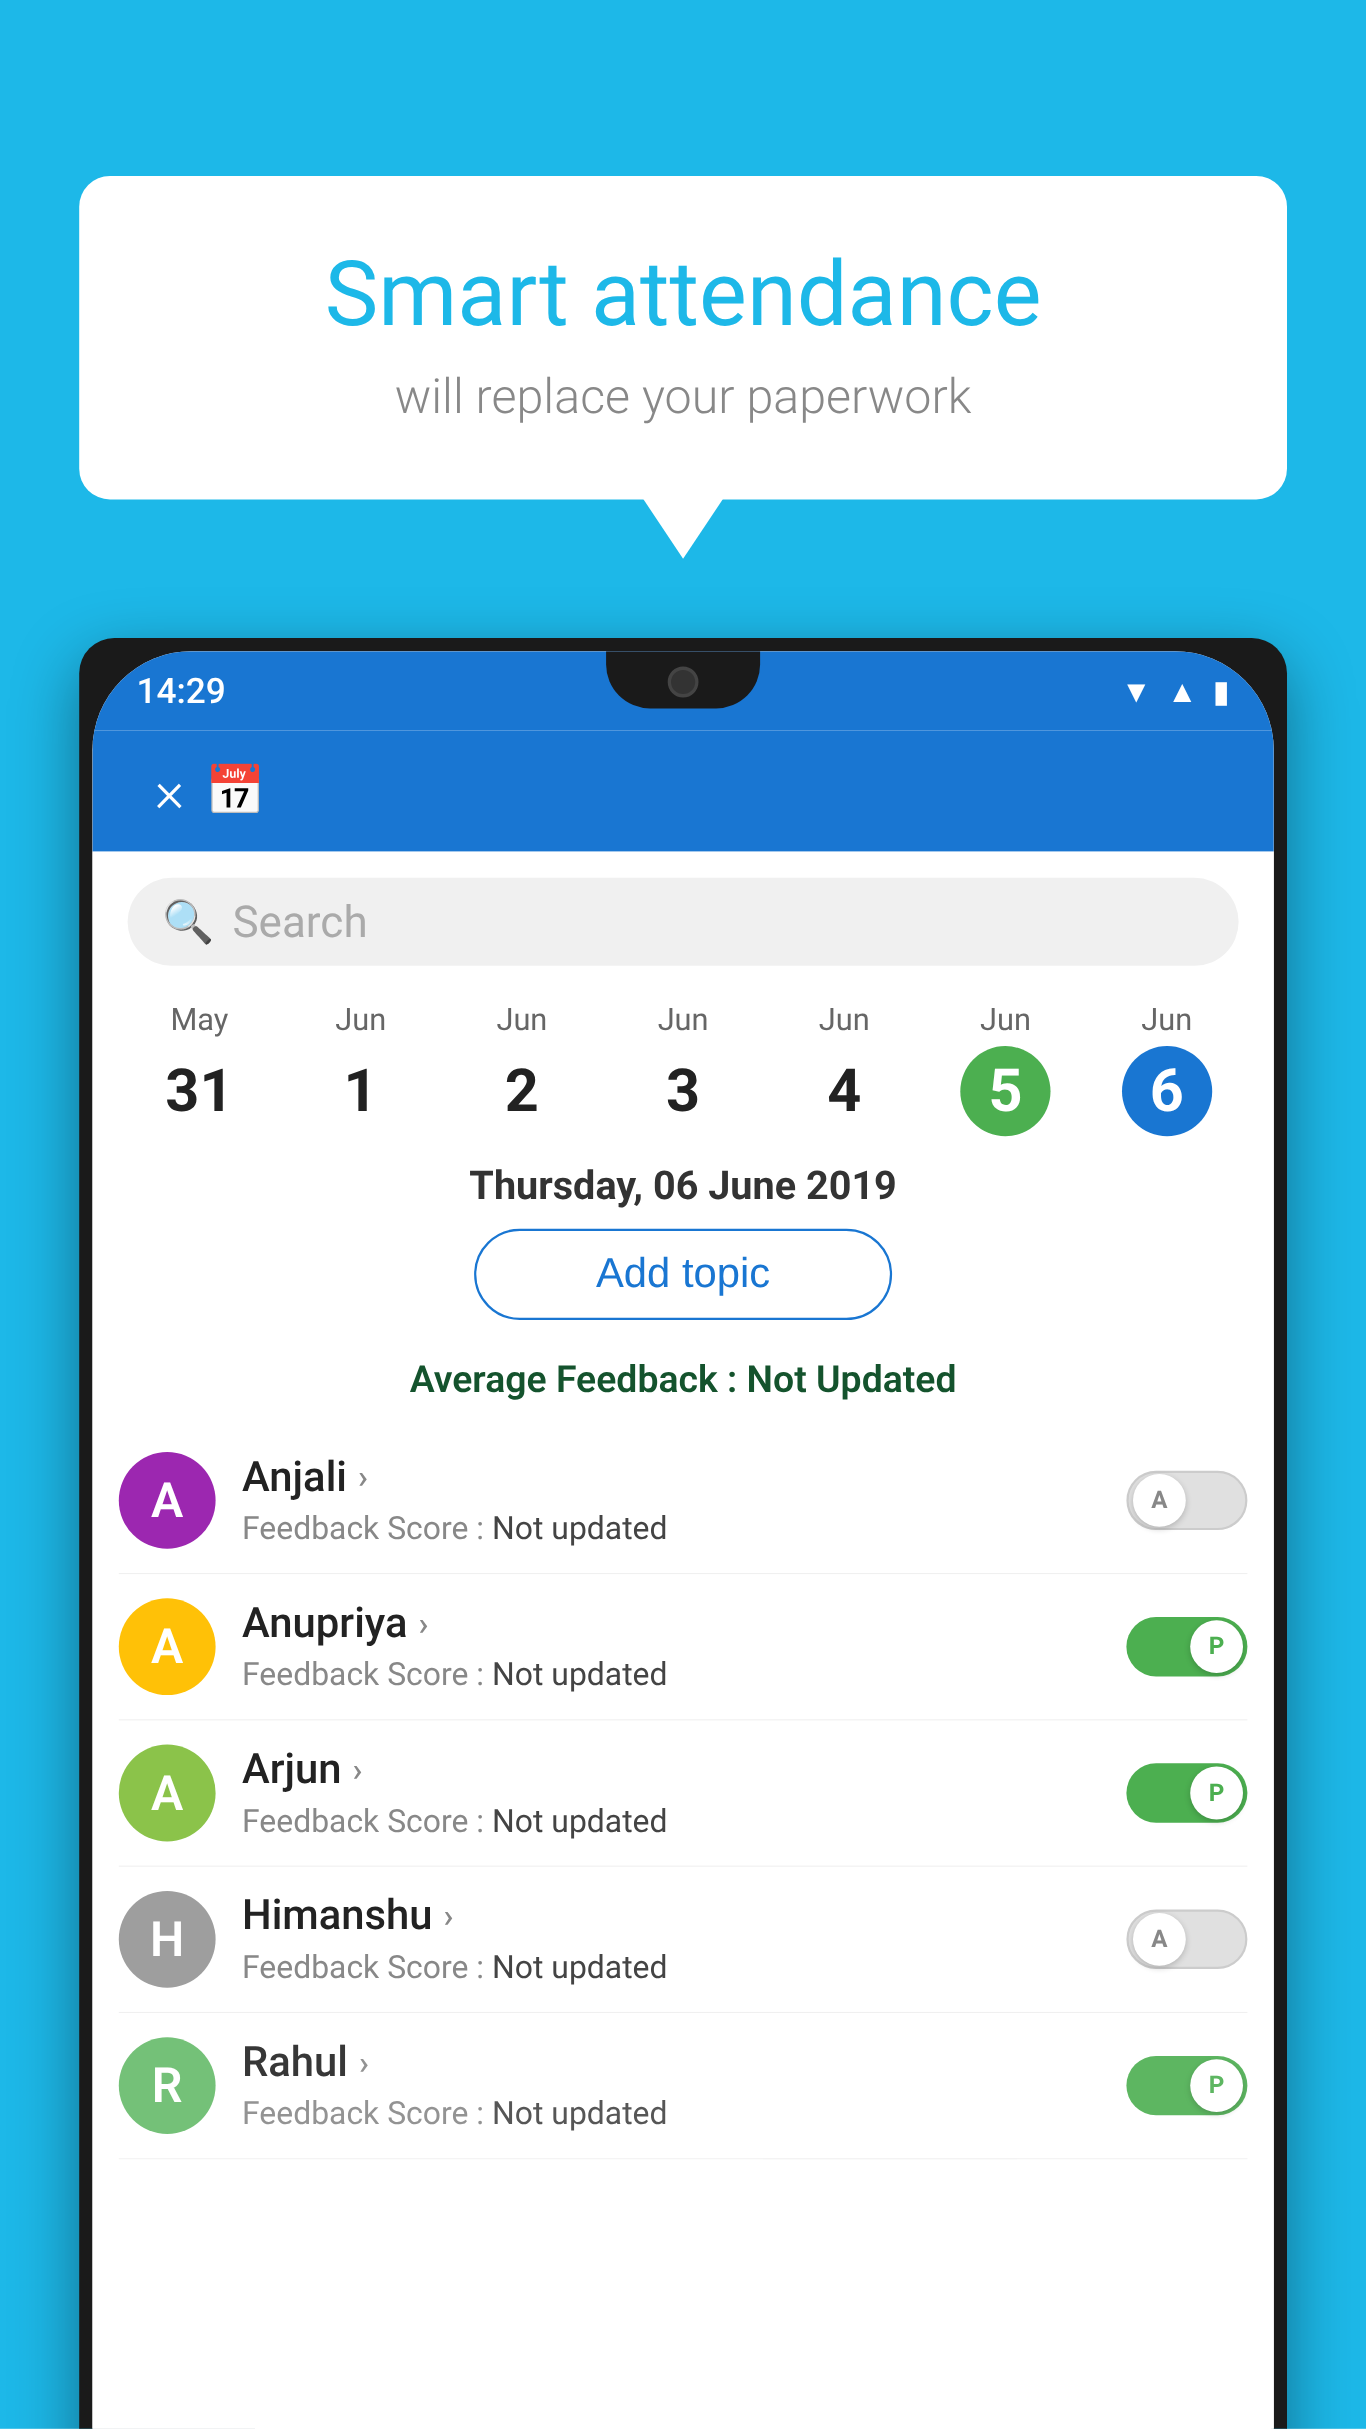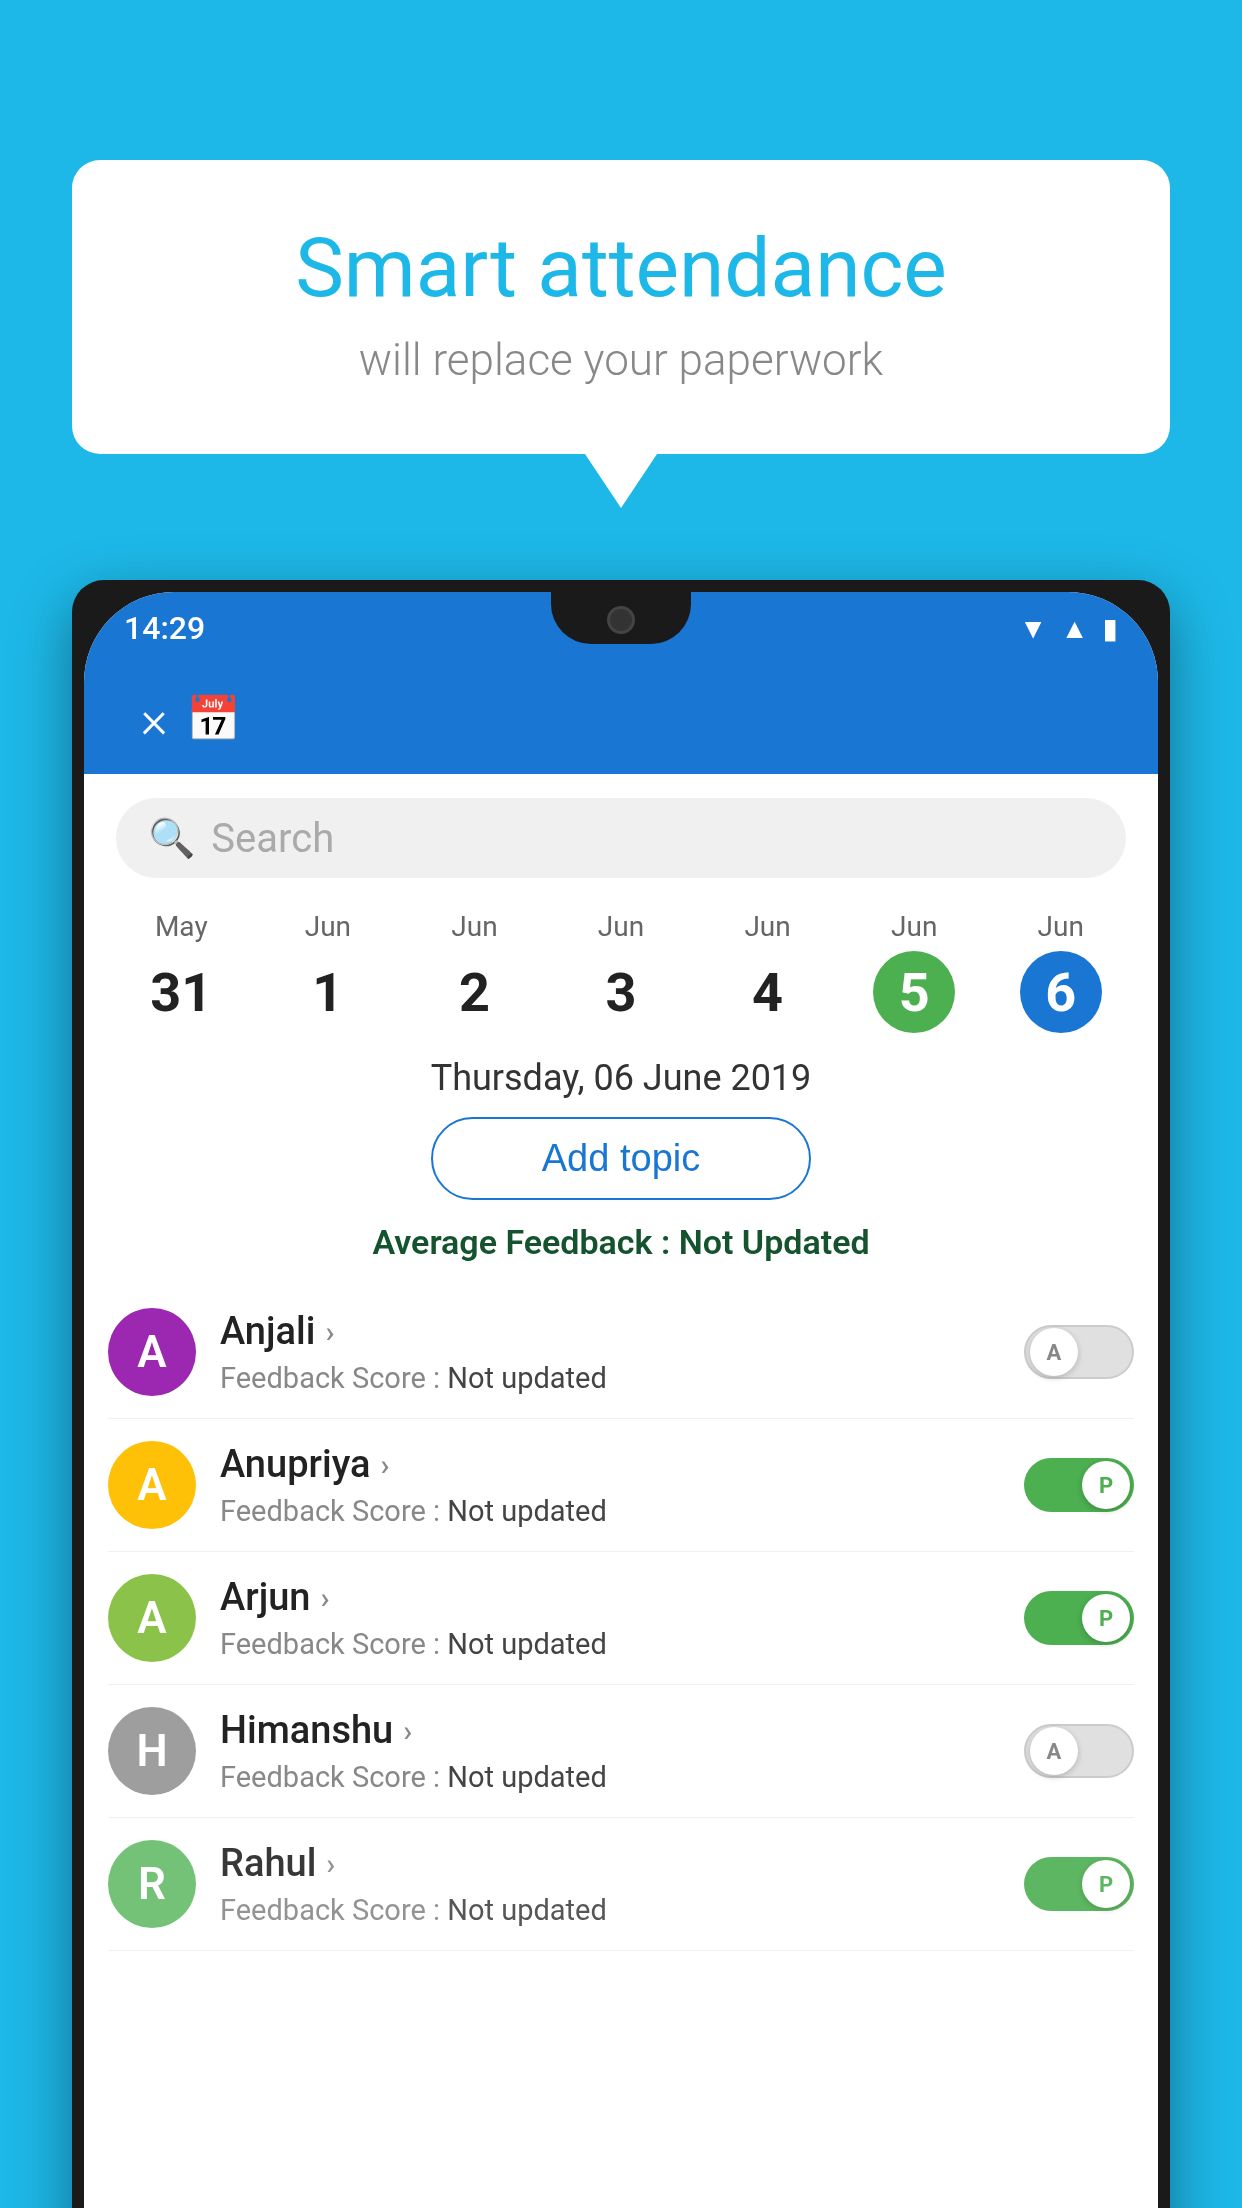--- a/index.html
+++ b/index.html
@@ -221,27 +221,27 @@
       background: #1976D2;
       color: white;
     }
 
     
     .date-title {
       text-align: center;
       font-size: 36px;
       color: #333;
       margin: 24px 0 18px;
-      font-weight: 400;
+      font-weight: 700;
     }
 
     
     .add-topic-btn {
       display: block;
-      margin: 0 auto 22px;
+      margin: 0 auto 34px;
       border: 2px solid #1976D2;
       color: #1976D2;
       background: white;
       border-radius: 50px;
       padding: 18px 60px;
       font-size: 38px;
       cursor: pointer;
       width: 380px;
       text-align: center;
     }

